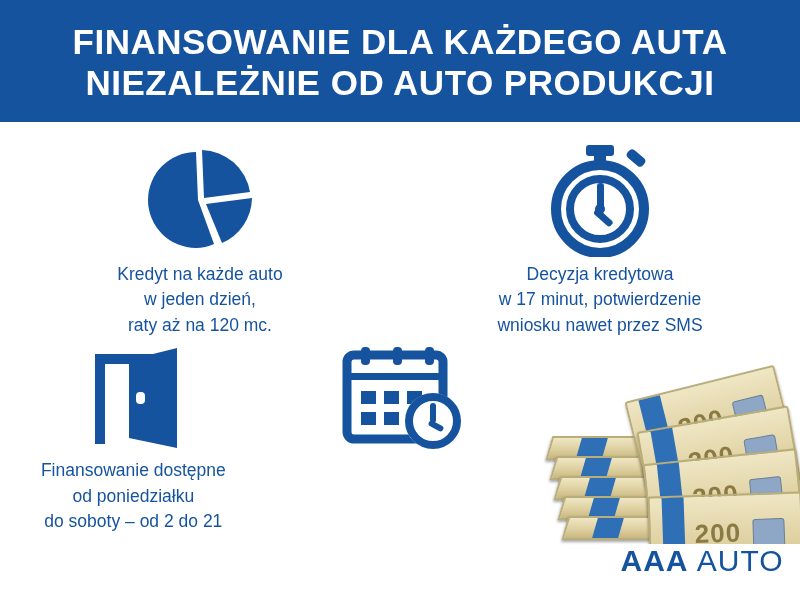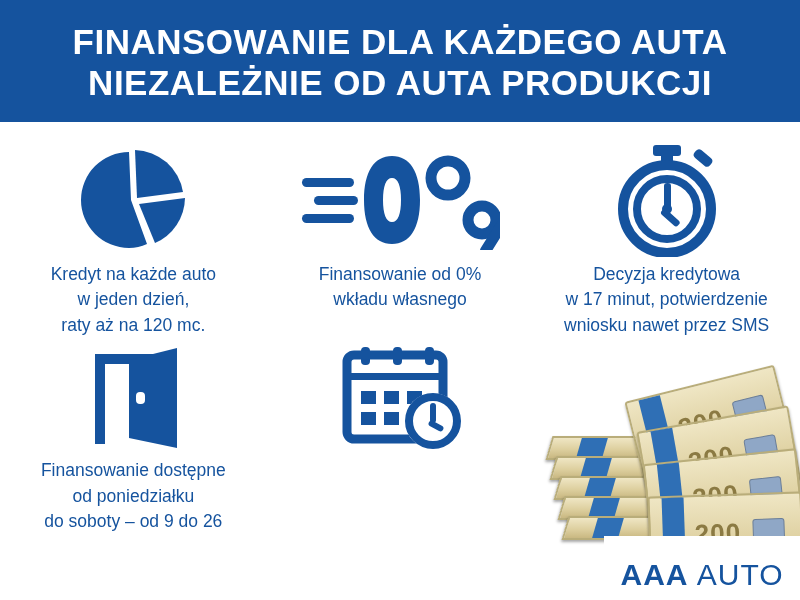--- a/index.html
+++ b/index.html
@@ -147,83 +147,66 @@
     top: 22px;
     font-size: 26px;
     font-weight: bold;
     color: #8b7a43;
     letter-spacing: 1px;
   }
   
   .logo {
     position: absolute;
     right: 0;
-    bottom: 8px;
+    bottom: 0;
     width: 196px;
     height: 56px;
     background: #ffffff;
     display: flex;
-    align-items: flex-end;
+    align-items: flex-start;
     justify-content: center;
   }
   .logo-text {
     color: #15539e;
     font-size: 30px;
     font-weight: bold;
     letter-spacing: 1px;
   }
   .logo-text .thin {
     font-weight: normal;
   }
   svg { display: block; }
 </style>
 </head>
 <body>
 
 <div class="banner">
 
   <div class="header">
     <div class="header-line">FINANSOWANIE DLA KAŻDEGO AUTA</div>
-    <div class="header-line">NIEZALEŻNIE OD AUTA PRODUKCJI</div>
+    <div class="header-line">NIEZALEŻNIE OD AUTO PRODUKCJI</div>
   </div>
 
   <div class="grid">
 
     <div class="row row-1">
 
       <div class="cell">
         <div class="icon-wrap">
           <svg width="120" height="112" viewBox="0 0 120 112">
             <path d="M56 8 A48 48 0 0 0 56 104 A48 48 0 0 0 74 100 L58 56 Z" fill="#15539e"></path>
             <path d="M62 6 A50 50 0 0 1 110 48 L64 54 Z" fill="#15539e"></path>
             <path d="M112 54 A50 50 0 0 1 82 99 L66 60 Z" fill="#15539e"></path>
           </svg>
         </div>
         <div class="caption">Kredyt na każde auto
 w jeden dzień,
 raty aż na 120 mc.</div>
       </div>
 
-      <div class="cell">
-        <div class="icon-wrap">
-          <svg width="200" height="100" viewBox="0 0 200 100">
-            <g fill="#15539e">
-              <rect x="2" y="28" width="52" height="9" rx="4.5"></rect>
-              <rect x="14" y="46" width="44" height="9" rx="4.5"></rect>
-              <rect x="2" y="64" width="52" height="9" rx="4.5"></rect>
-              <path d="M92 6 C74 6 64 22 64 50 C64 78 74 94 92 94 C110 94 120 78 120 50 C120 22 110 6 92 6 Z M92 28 C98 28 101 36 101 50 C101 64 98 72 92 72 C86 72 83 64 83 50 C83 36 86 28 92 28 Z"></path>
-              <circle cx="148" cy="28" r="17" fill="none" stroke="#15539e" stroke-width="11"></circle>
-              <circle cx="182" cy="70" r="14" fill="none" stroke="#15539e" stroke-width="11"></circle>
-              <rect x="128" y="88" width="76" height="11" rx="5" transform="rotate(-58 166 50)"></rect>
-            </g>
-          </svg>
-        </div>
-        <div class="caption">Finansowanie od 0%
-wkładu własnego</div>
-      </div>
 
       <div class="cell">
         <div class="icon-wrap">
           <svg width="120" height="114" viewBox="0 0 120 114">
             <g fill="#15539e">
               <rect x="46" y="2" width="28" height="11" rx="3"></rect>
               <rect x="54" y="10" width="12" height="12"></rect>
               <rect x="86" y="10" width="20" height="10" rx="4" transform="rotate(40 96 15)"></rect>
               <circle cx="60" cy="66" r="44" fill="none" stroke="#15539e" stroke-width="10"></circle>
               <circle cx="60" cy="66" r="30" fill="none" stroke="#15539e" stroke-width="8"></circle>
@@ -247,21 +230,21 @@
             <g fill="#15539e">
               <rect x="22" y="8" width="10" height="90"></rect>
               <rect x="22" y="8" width="58" height="10"></rect>
               <path d="M56 14 L104 2 L104 102 L56 92 Z"></path>
               <rect x="63" y="46" width="9" height="12" rx="4" fill="#ffffff"></rect>
             </g>
           </svg>
         </div>
         <div class="caption">Finansowanie dostępne
 od poniedziałku
-do soboty – od 9 do 26</div>
+do soboty – od 2 do 21</div>
       </div>
 
       <div class="cell">
         <div class="icon-wrap">
           <svg width="130" height="106" viewBox="0 0 130 106">
             <g fill="#15539e">
               <rect x="26" y="2" width="9" height="18" rx="4"></rect>
               <rect x="58" y="2" width="9" height="18" rx="4"></rect>
               <rect x="90" y="2" width="9" height="18" rx="4"></rect>
               <rect x="12" y="10" width="96" height="84" rx="7" fill="none" stroke="#15539e" stroke-width="9"></rect>

